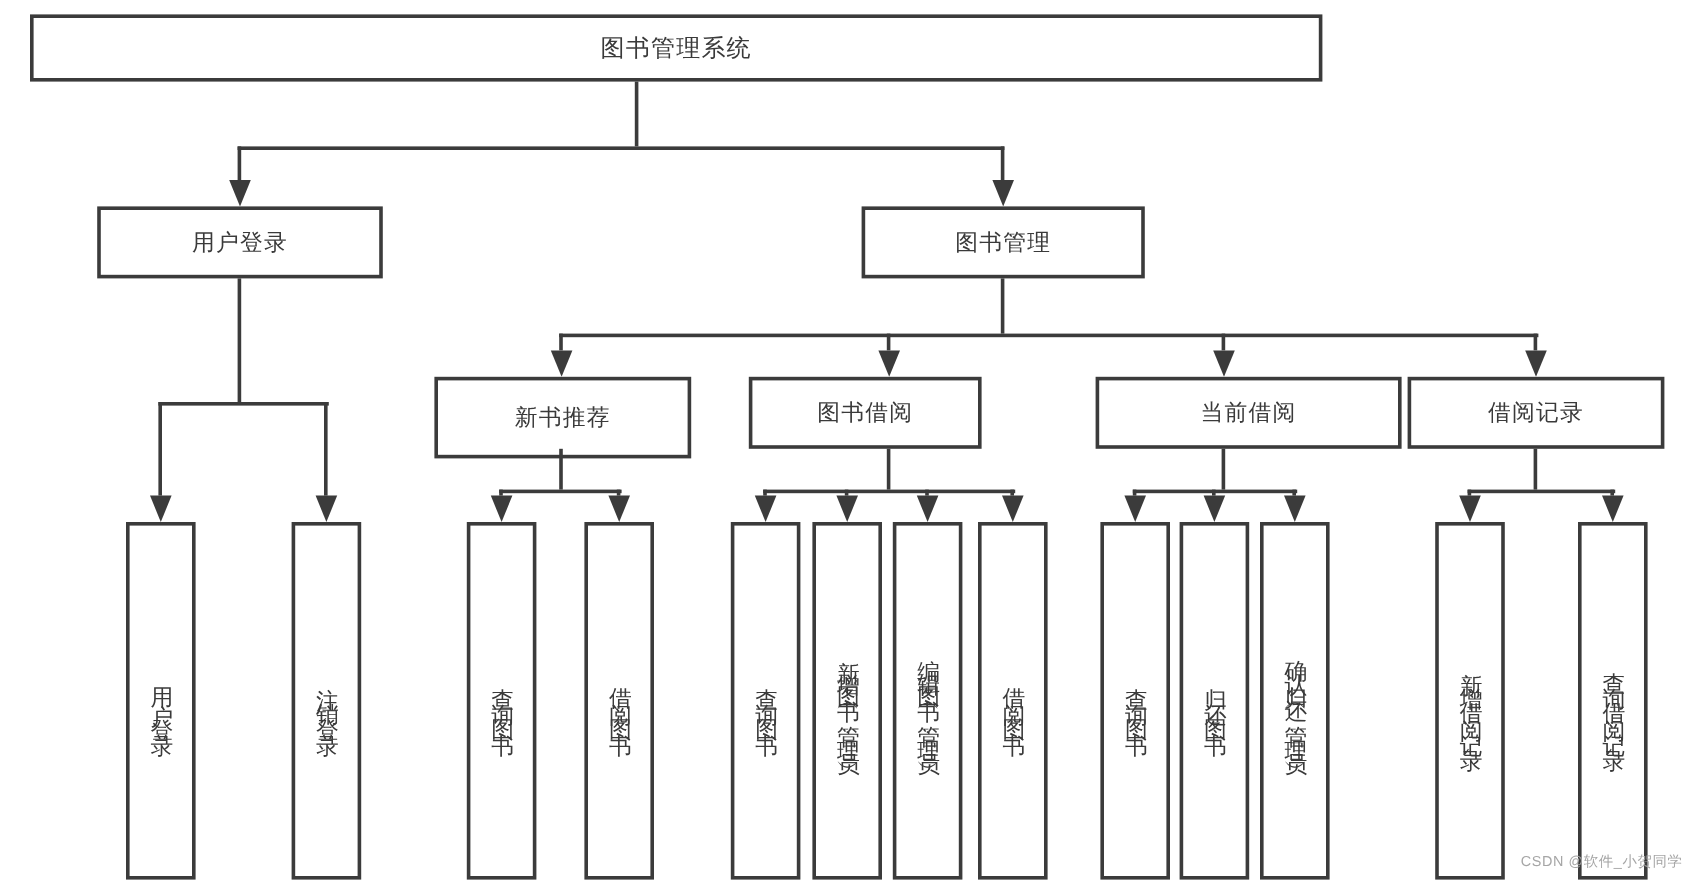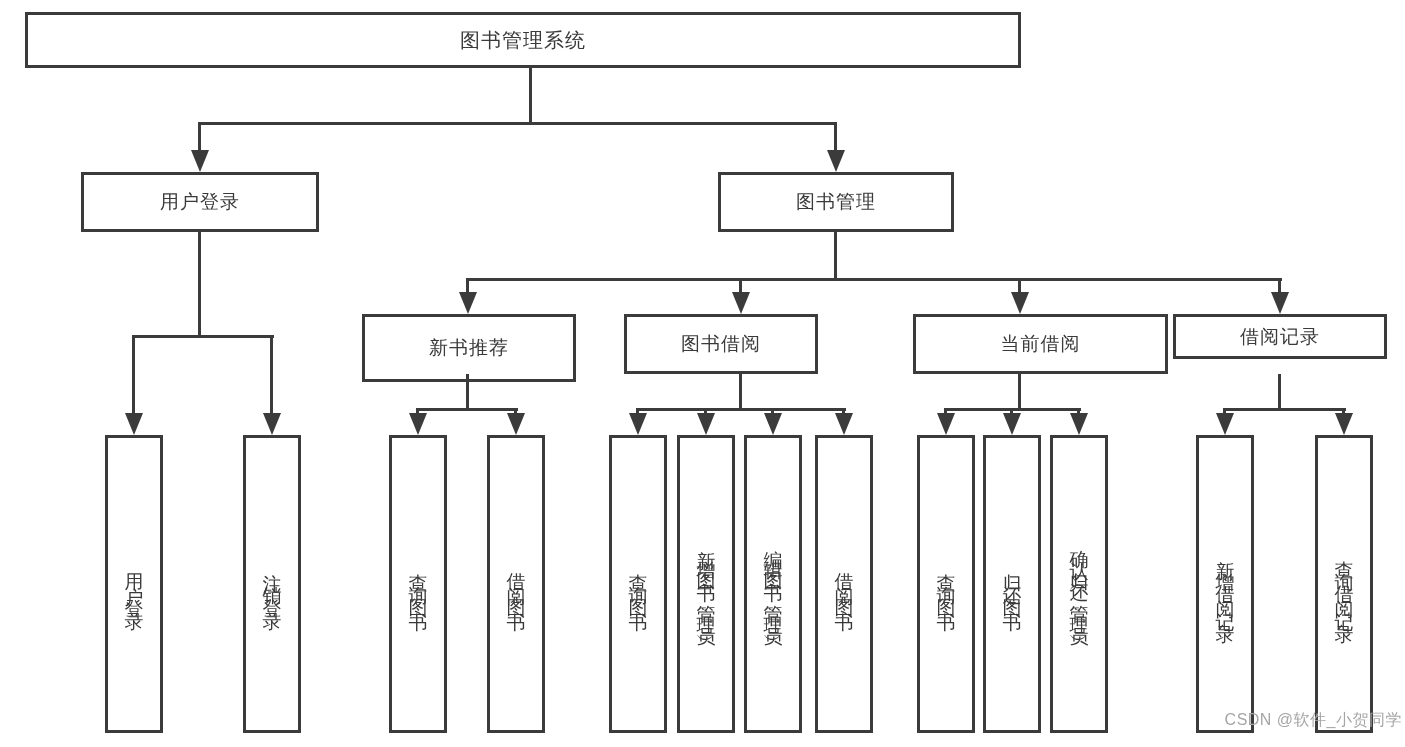--- a/index.html
+++ b/index.html
@@ -24,28 +24,28 @@
   .vlabel.long{letter-spacing:11px;}
   .vl{position:absolute;width:3px;background:var(--line,#3b3b3b);}
   .hl{position:absolute;height:3px;background:var(--line,#3b3b3b);}
   .arrow{
     position:absolute;width:0;height:0;
     border-left:9px solid transparent;border-right:9px solid transparent;
     border-top:22px solid var(--line,#3b3b3b);
   }
   .watermark{
     position:absolute;top:710px;right:3px;
-    font-size:16px;letter-spacing:.5px;white-space:nowrap;
+    font-size:12px;letter-spacing:.5px;white-space:nowrap;
     color:var(--watermark,#a6a6a6);
   }
 </style>
 </head>
 <body>
 
-<div class="box root" style="left:25px;top:12px;width:996px;height:56px">
+<div class="box root" style="left:25px;top:12px;width:1077px;height:56px">
   <span class="hlabel">图书管理系统</span>
 </div>
 
 <div class="vl" style="left:529px;top:68px;height:54px"></div>
 <div class="hl" style="left:198px;top:122px;width:639px"></div>
 <div class="vl" style="left:198px;top:122px;height:28px"></div>
 <div class="arrow" style="left:191px;top:150px"></div>
 <div class="vl" style="left:834px;top:122px;height:28px"></div>
 <div class="arrow" style="left:827px;top:150px"></div>
 
@@ -76,21 +76,21 @@
 
 <div class="box" style="left:362px;top:314px;width:214px;height:68px">
   <span class="hlabel">新书推荐</span>
 </div>
 <div class="box" style="left:624px;top:314px;width:194px;height:60px">
   <span class="hlabel">图书借阅</span>
 </div>
 <div class="box" style="left:913px;top:314px;width:255px;height:60px">
   <span class="hlabel">当前借阅</span>
 </div>
-<div class="box" style="left:1173px;top:314px;width:214px;height:45px">
+<div class="box" style="left:1173px;top:314px;width:214px;height:60px">
   <span class="hlabel">借阅记录</span>
 </div>
 
 <div class="vl" style="left:466px;top:374px;height:34px"></div>
 <div class="hl" style="left:416px;top:408px;width:102px"></div>
 <div class="vl" style="left:416px;top:408px;height:5px"></div>
 <div class="arrow" style="left:409px;top:413px"></div>
 <div class="vl" style="left:514px;top:408px;height:5px"></div>
 <div class="arrow" style="left:507px;top:413px"></div>
 

